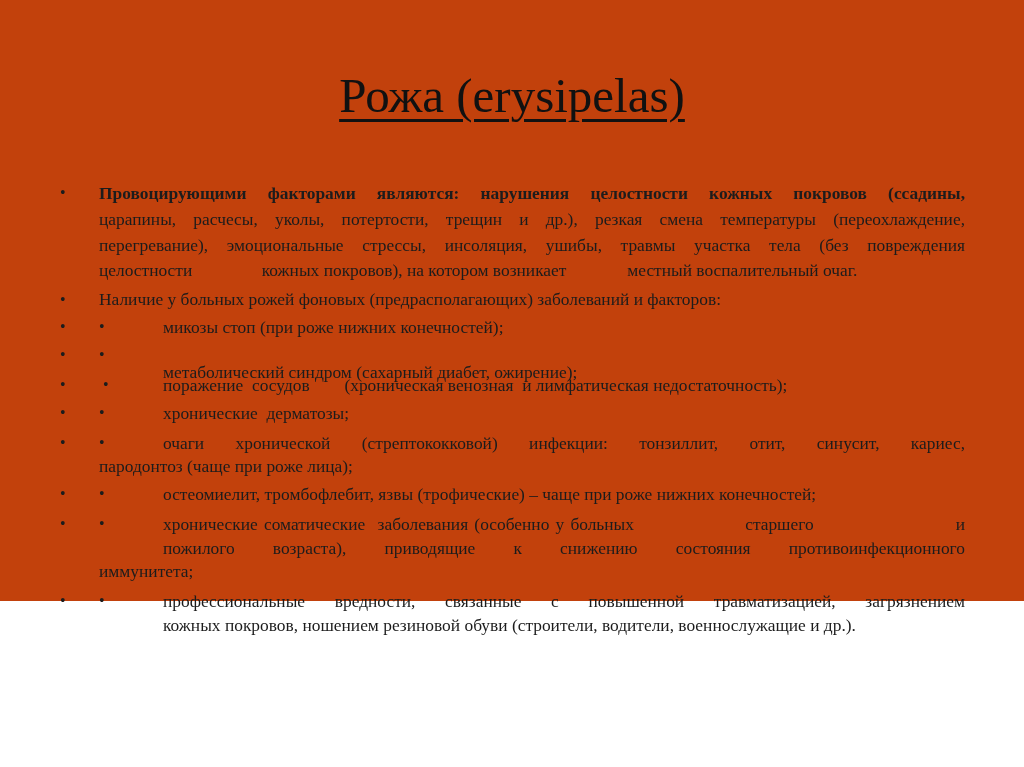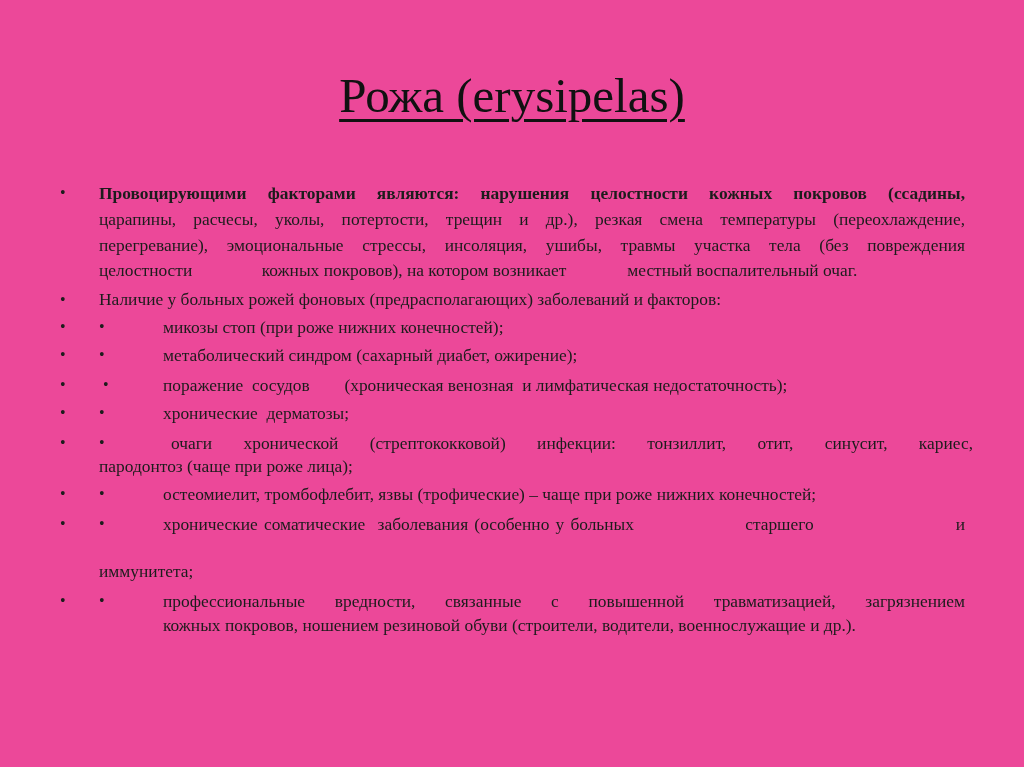--- a/index.html
+++ b/index.html
@@ -11,22 +11,22 @@
       width: 1024px;
       height: 767px;
       position: relative;
       overflow: hidden;
       font-family: "Liberation Serif", "DejaVu Serif", serif;
       color: #1a1a1a;
     }
     .slide {
       position: absolute;
       left: 0; top: 0;
-      width: 1024px; height: 767px;
-      background: #ec4899;
+      width: 1024px; height: 601px;
+      background: #c2410c;
     }
     .title {
       position: absolute;
       left: 0;
       top: 66px;
       width: 1024px;
       text-align: center;
       font-size: 49px;
       line-height: 60px;
       color: #111111;
@@ -70,42 +70,43 @@
 
   <span class="bullet" style="left:60px; top:289px;">•</span>
   <div class="line" style="left:99px; top:288px;">Наличие у больных рожей фоновых (предрасполагающих) заболеваний и факторов:</div>
 
   <span class="bullet" style="left:60px; top:316px;">•</span>
   <span class="bullet" style="left:99px; top:316px;">•</span>
   <div class="line" style="left:163px; top:316px;">микозы стоп (при роже нижних конечностей);</div>
 
   <span class="bullet" style="left:60px; top:344px;">•</span>
   <span class="bullet" style="left:99px; top:344px;">•</span>
-  <div class="line" style="left:163px; top:344px;">метаболический синдром (сахарный диабет, ожирение);</div>
+  <div class="line" style="left:163px; top:361px;">метаболический синдром (сахарный диабет, ожирение);</div>
 
   <span class="bullet" style="left:60px; top:374px;">•</span>
   <span class="bullet" style="left:103px; top:374px;">•</span>
   <div class="line" style="left:163px; top:374px; white-space:pre;">поражение  сосудов        (хроническая венозная  и лимфатическая недостаточность);</div>
 
   <span class="bullet" style="left:60px; top:402px;">•</span>
   <span class="bullet" style="left:99px; top:402px;">•</span>
   <div class="line" style="left:163px; top:402px; white-space:pre;text-align:right;">хронические  дерматозы;</div>
 
   <span class="bullet" style="left:60px; top:432px;">•</span>
   <span class="bullet" style="left:99px; top:432px;">•</span>
-  <div class="line justify" style="left:163px; top:432px; width:802px;margin-left:8px;">очаги  хронической     (стрептококковой)  инфекции:  тонзиллит,  отит,  синусит,  кариес,</div>
+  <div class="line justify" style="left:163px; top:432px; width:802px;">очаги  хронической     (стрептококковой)  инфекции:  тонзиллит,  отит,  синусит,  кариес,</div>
   <div class="line" style="left:99px; top:455px;">пародонтоз (чаще при роже лица);</div>
 
   <span class="bullet" style="left:60px; top:483px;">•</span>
   <span class="bullet" style="left:99px; top:483px;">•</span>
   <div class="line" style="left:163px; top:483px;">остеомиелит, тромбофлебит, язвы (трофические) – чаще при роже нижних конечностей;</div>
 
   <span class="bullet" style="left:60px; top:513px;">•</span>
   <span class="bullet" style="left:99px; top:513px;">•</span>
   <div class="line justify" style="left:163px; top:513px; width:802px; white-space:pre;">хронические соматические  заболевания (особенно у больных                  старшего                       и</div>
+  <div class="line justify" style="left:163px; top:537px; width:802px;">пожилого   возраста),   приводящие   к   снижению   состояния   противоинфекционного</div>
   <div class="line" style="left:99px; top:560px;">иммунитета;</div>
 
   <span class="bullet" style="left:60px; top:590px;">•</span>
   <span class="bullet" style="left:99px; top:590px;">•</span>
   <div class="line justify" style="left:163px; top:590px; width:802px;font-family:Liberation Serif, serif;">профессиональные  вредности,  связанные  с  повышенной   травматизацией,  загрязнением</div>
   <div class="line" style="left:163px; top:614px;">кожных покровов, ношением резиновой обуви (строители, водители, военнослужащие и др.).</div>
 
 </div>
 
 </body></html>

